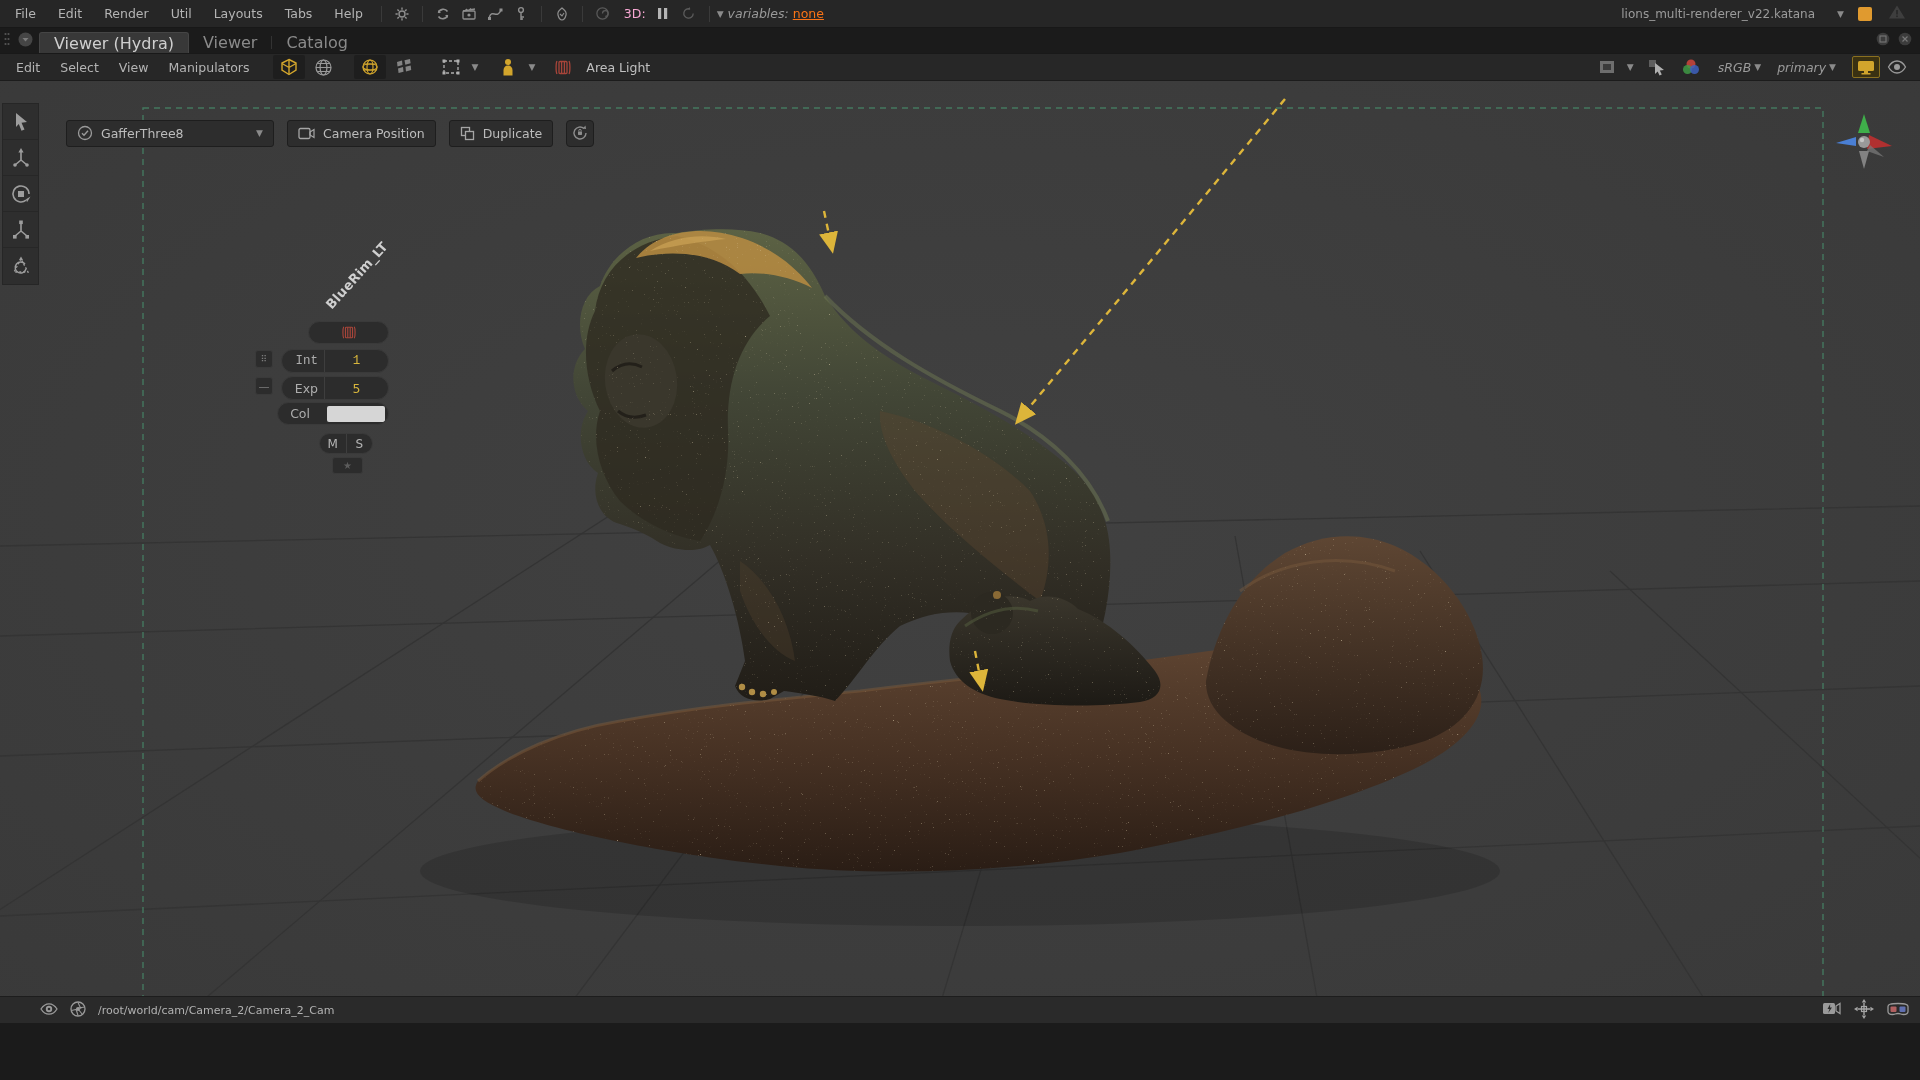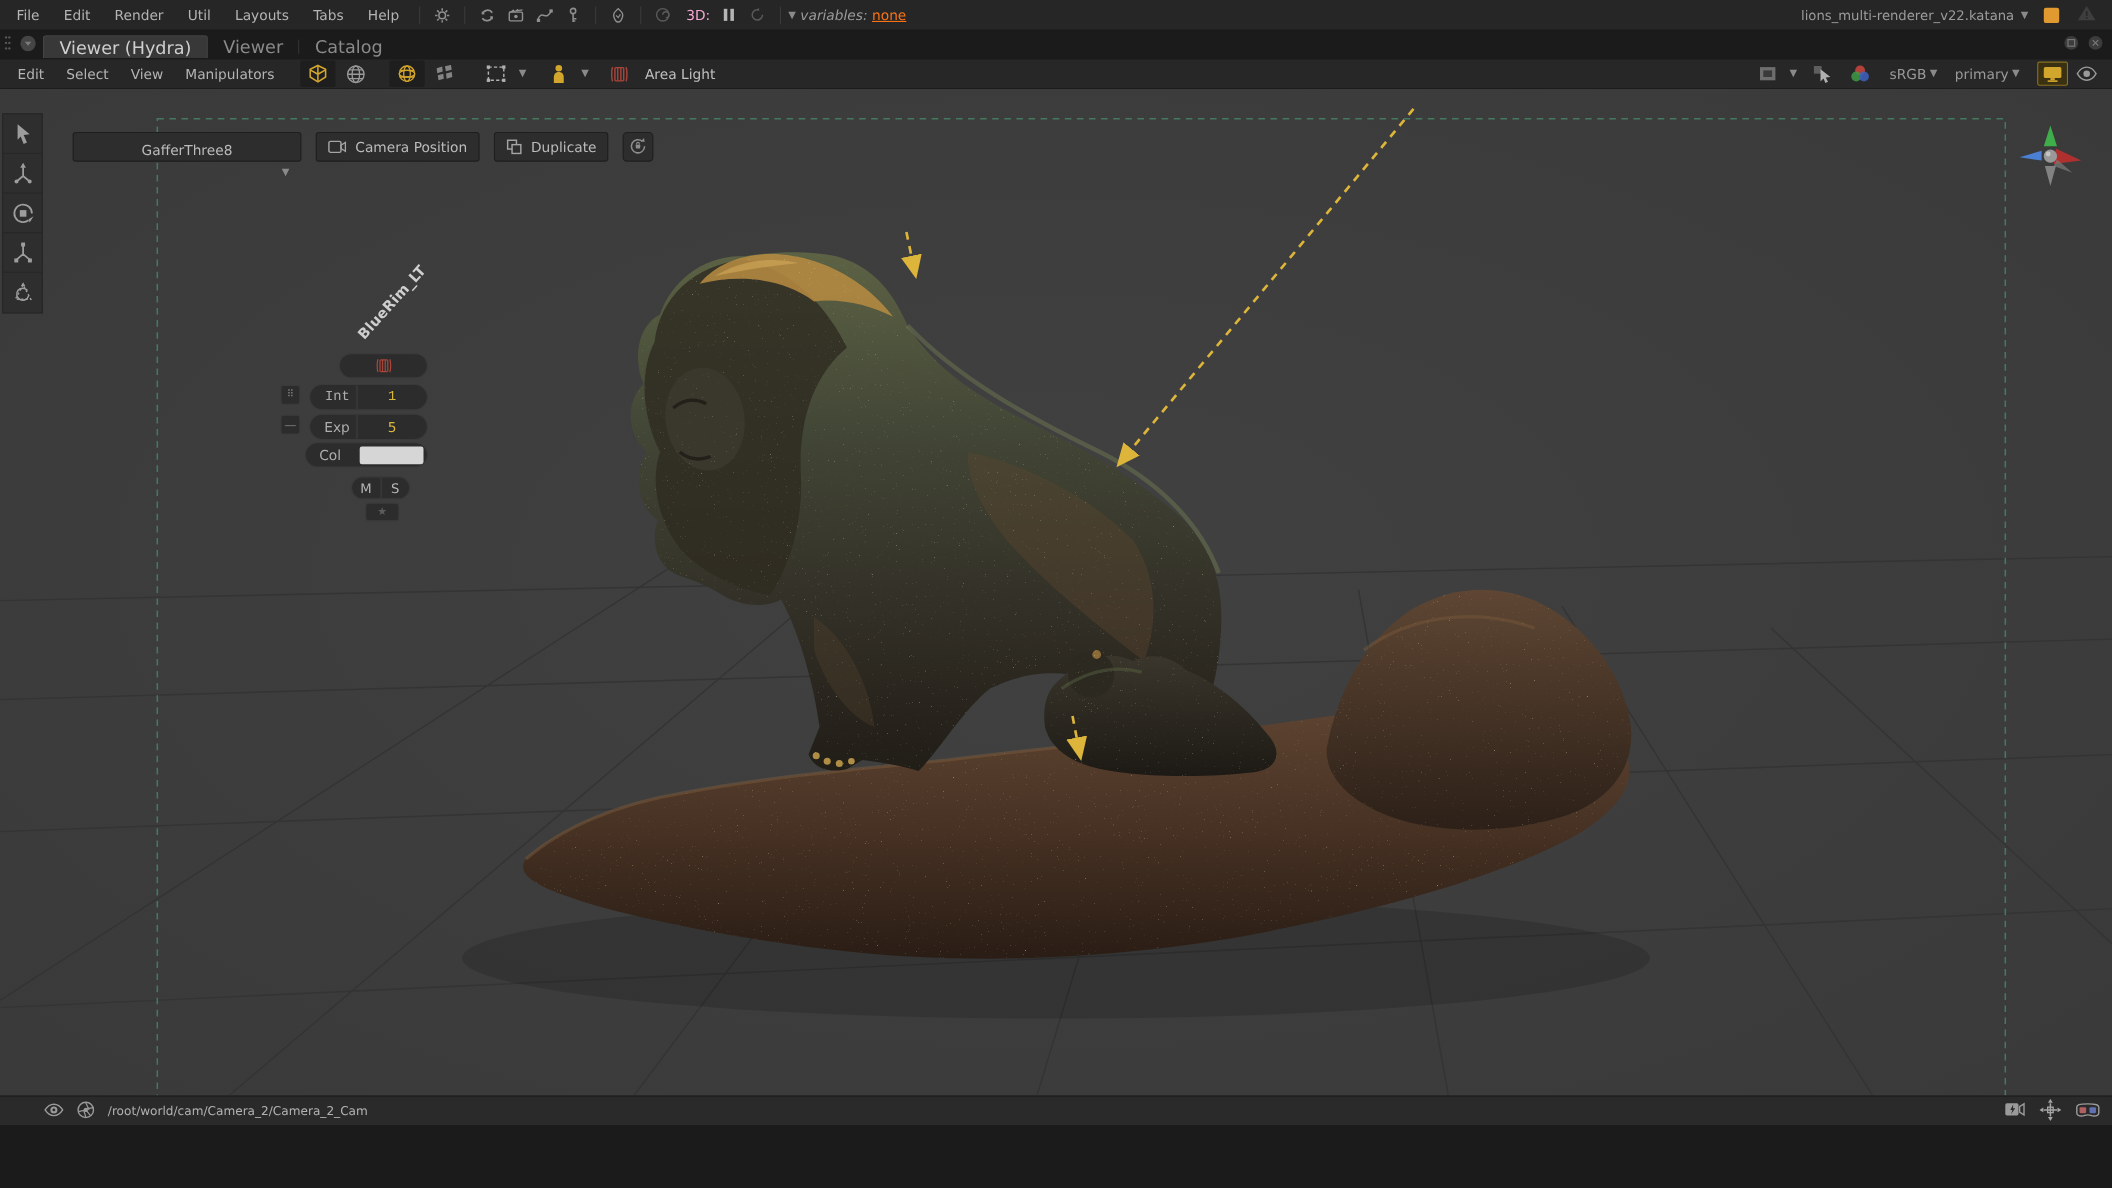--- a/index.html
+++ b/index.html
@@ -16,21 +16,21 @@
     display:flex; align-items:center; padding-left:4px;
   }
   .menu-item { padding:0 11px; color:#b4b4b4; cursor:default; }
   .mb-icon { width:26px; height:20px; display:flex; align-items:center; justify-content:center; }
   .mb-sep { width:1px; height:16px; background:#3a3a3a; margin:0 7px; }
   .dim { opacity:.45; }
   .mode-label { color:#f9a8d4; margin:0 4px 0 8px; }
   .vars-label { font-style:italic; color:#9a9a9a; margin:0 4px; }
   .vars-value { color:#f97316;text-decoration:underline; }
   .spacer { flex:1; }
-  .filename { color:#9b9b9b; font-size:12px; display:flex; align-items:center; gap:6px; margin-right:14px;}
+  .filename { color:#9b9b9b; font-size:12px; display:flex; align-items:center; gap:22px; margin-right:14px;}
   .dd-arrow { font-size:9px; color:#8a8a8a; }
   .save-square { width:14px; height:14px; background:#e09a2f; border-radius:2px; margin-right:16px; }
   .warn { margin-right:14px; }
 
   
   .tabbar {
     position:absolute; top:28px; left:0; right:0; height:25px;
     background:#1b1b1b; display:flex; align-items:flex-end;
   }
   .pane-icons { display:flex; align-items:center; height:100%; padding:0 6px 0 4px; gap:8px; }
@@ -43,35 +43,35 @@
   .vtoolbar {
     position:absolute; top:53px; left:0; right:0; height:28px;
     background:#272727; border-top:1px solid #191919; border-bottom:1px solid #1c1c1c;
     display:flex; align-items:center; padding:0 6px;
   }
   .vt-menu { padding:0 10px; color:#b4b4b4; }
   .icon-box { width:32px; height:24px; display:flex; align-items:center; justify-content:center; border-radius:2px; margin:0 1px; }
   .icon-box.lit { background:#1e1e1e; }
   .vt-label { color:#c0c0c0; margin-left:6px; }
   .vt-dd { font-size:9px; color:#8a8a8a; margin:0 6px 0 3px; }
-  .vt-text { color:#9a9a9a; margin-left:10px; }
+  .vt-text { color:#9a9a9a; margin-left:10px;font-style:italic; }
   .monitor-box { border:1px solid #8a7020; background:#3a3112; border-radius:2px; width:28px; height:22px; display:flex; align-items:center; justify-content:center; margin-left:10px;}
 
   
   .viewport { position:absolute; top:81px; bottom:27px; left:0; right:0; background:#3d3d3d; overflow:hidden; }
   .scene { position:absolute; inset:0; }
 
   .lefttools { position:absolute; left:2px; top:22px; width:37px; display:flex; flex-direction:column; background:#2e2e2e; border:1px solid #262626; }
   .tool { width:35px; height:36px; display:flex; align-items:center; justify-content:center; border-bottom:1px solid #272727; }
   .tool:last-child { border-bottom:none; }
 
   .gaffer-row { position:absolute; left:66px; top:38px; height:28px; display:flex; align-items:center; gap:13px; }
   .vbtn { height:27px; background:#2d2d2d; border:1px solid #1e1e1e; border-radius:3px;
           display:flex; align-items:center; padding:0 10px; gap:8px; color:#bcbcbc; }
-  .vbtn.sel { width:208px; justify-content:flex-start;flex-direction:column; }
+  .vbtn.sel { width:208px; justify-content:flex-start; }
   .vbtn.sel .dd-arrow { margin-left:auto; }
   .round-btn { width:28px; height:27px; background:#2d2d2d; border:1px solid #1e1e1e; border-radius:4px; display:flex; align-items:center; justify-content:center;}
 
   
   .light-name { position:absolute; left:334px; top:216px; transform:rotate(-48deg); transform-origin:0 100%;
                 font-size:13px; font-weight:bold; color:#cfcfcf; letter-spacing:.3px; }
   .pill { position:absolute; background:#2c2c2c; border:1px solid #3a3a3a; border-radius:12px;
           display:flex; align-items:center; overflow:hidden; }
   .pill .lbl { color:#adadad; font-size:12.5px; text-align:right; }
   .pill .div { width:1px; align-self:stretch; background:#3e3e3e; }

